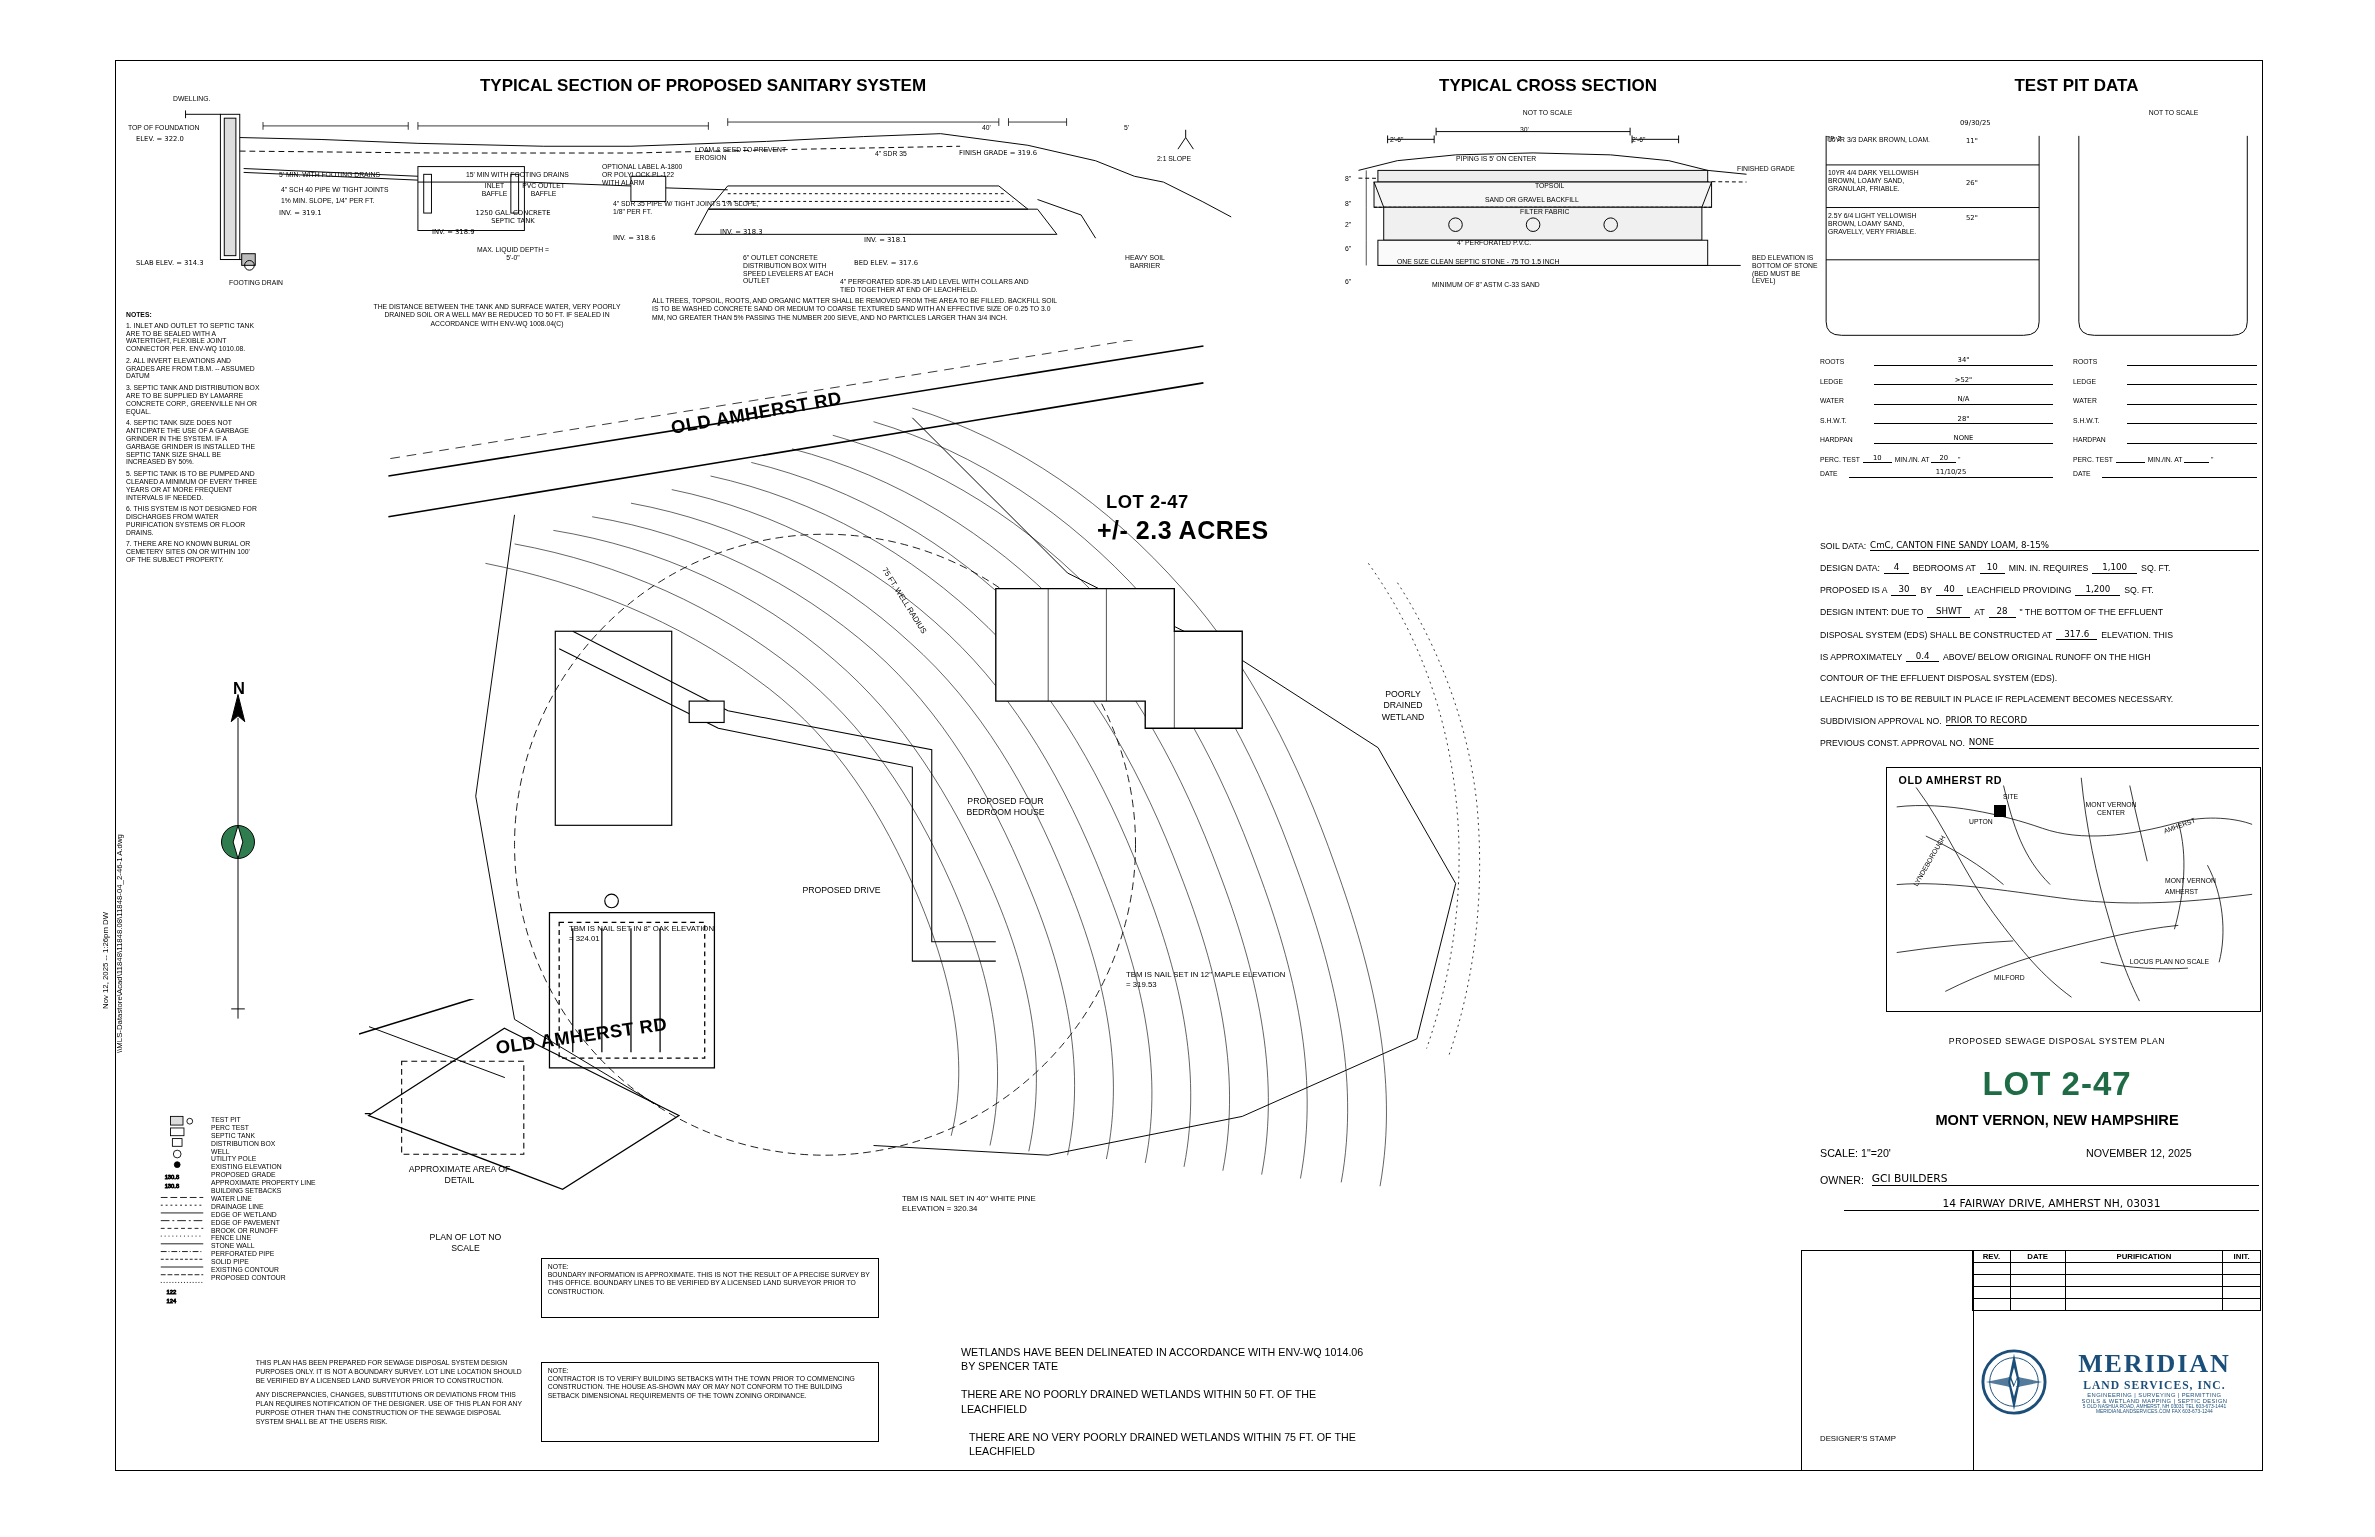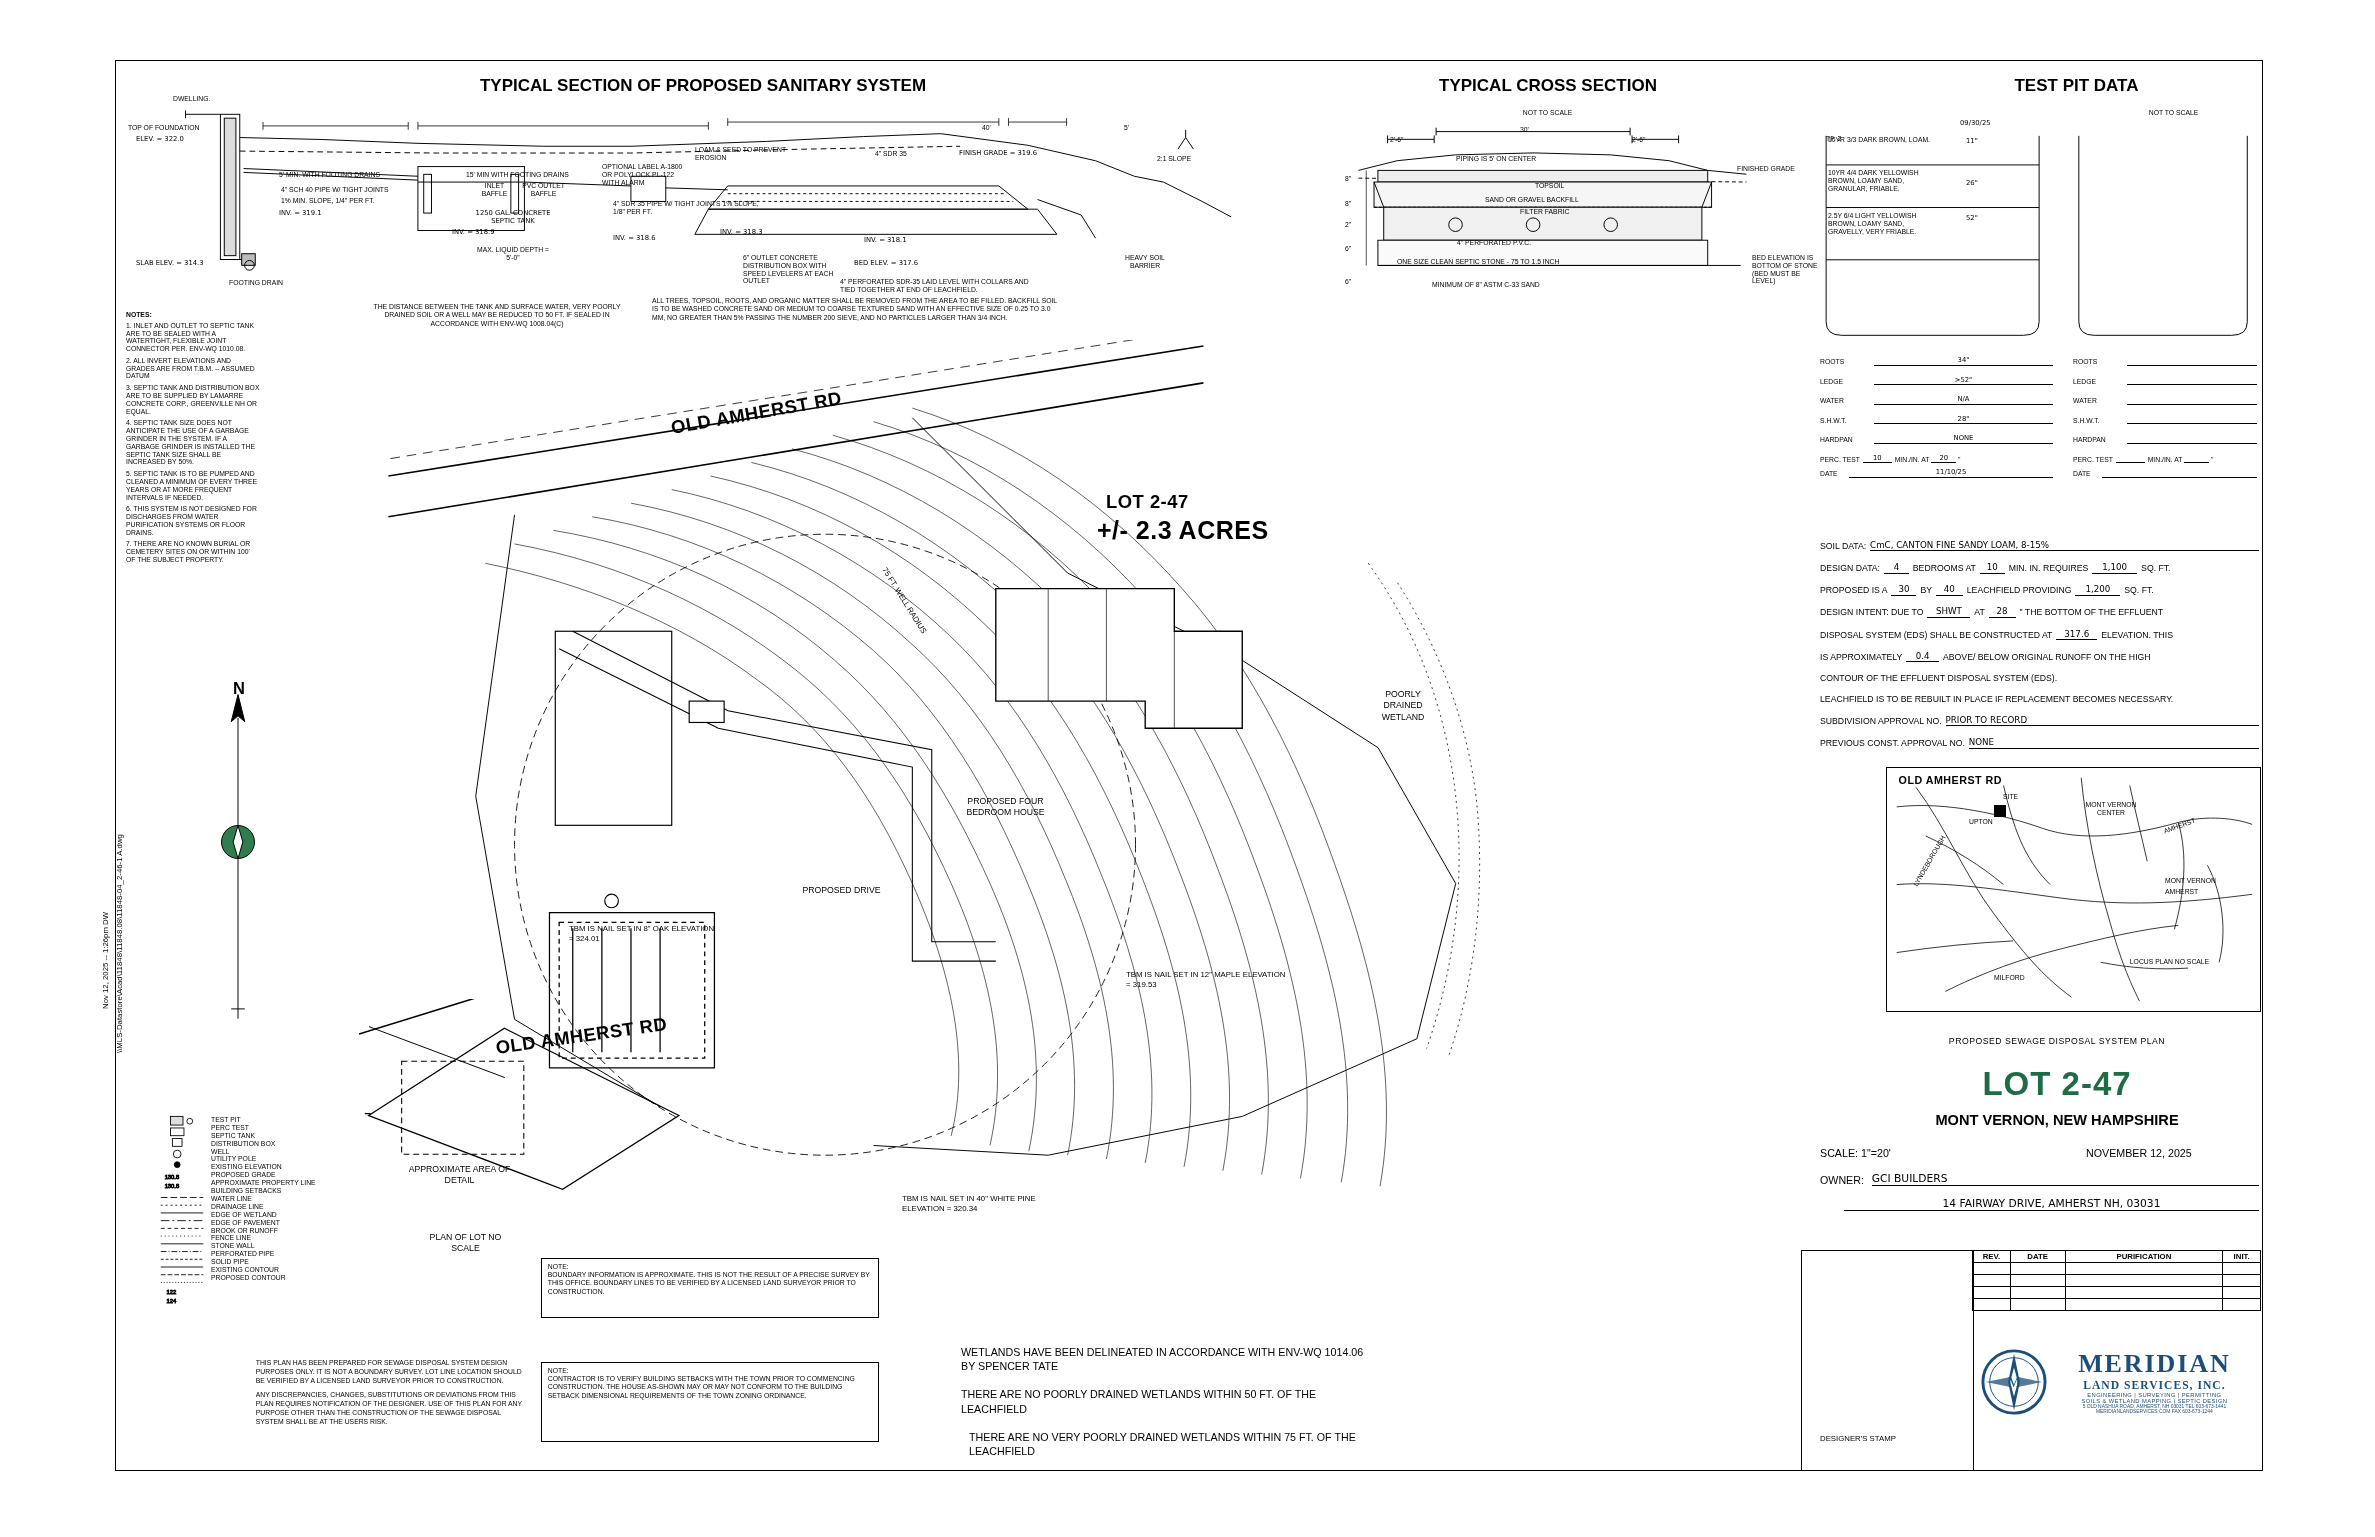--- a/index.html
+++ b/index.html
@@ -120,21 +120,21 @@
   <div class="abs tiny2" style="left:1157px;top:155px;"><span>2:1 SLOPE</span></div>
   <div class="abs tiny2" style="left:281px;top:186px;width:121px;"><span>4" SCH 40 PIPE W/ TIGHT JOINTS</span></div>
   <div class="abs tiny2" style="left:281px;top:197px;width:121px;"><span>1% MIN. SLOPE, 1/4" PER FT.</span></div>
   <div class="abs tiny2 hand" style="left:279px;top:210px;"><span>INV. = 319.1</span></div>
   <div class="abs tiny2 cen" style="left:475px;top:182px;width:39px;"><span>INLET BAFFLE</span></div>
   <div class="abs tiny2 cen" style="left:522px;top:182px;width:43px;"><span>PVC OUTLET BAFFLE</span></div>
   <div class="abs tiny2" style="left:602px;top:163px;width:85px;"><span>OPTIONAL LABEL A-1800 OR POLYLOCK PL-122 WITH ALARM</span></div>
   <div class="abs tiny2" style="left:613px;top:200px;width:146px;"><span>4" SDR 35 PIPE W/ TIGHT JOINTS 1% SLOPE, 1/8" PER FT.</span></div>
   <div class="abs tiny2 cen hand" style="left:474px;top:210px;width:78px;"><span>1250 GAL. CONCRETE SEPTIC TANK</span></div>
   <div class="abs tiny2 cen" style="left:472px;top:246px;width:82px;"><span>MAX. LIQUID DEPTH = 5'-0"</span></div>
-  <div class="abs tiny2 hand" style="left:452px;top:229px;"><span>INV. = 318.9</span></div>
+  <div class="abs tiny2 hand" style="left:432px;top:229px;"><span>INV. = 318.9</span></div>
   <div class="abs tiny2 hand" style="left:613px;top:235px;"><span>INV. = 318.6</span></div>
   <div class="abs tiny2 hand" style="left:720px;top:229px;"><span>INV. = 318.3</span></div>
   <div class="abs tiny2 hand" style="left:864px;top:237px;"><span>INV. = 318.1</span></div>
   <div class="abs tiny2 hand" style="left:136px;top:260px;"><span>SLAB ELEV. = 314.3</span></div>
   <div class="abs tiny2" style="left:229px;top:279px;"><span>FOOTING DRAIN</span></div>
   <div class="abs tiny2" style="left:743px;top:254px;width:93px;"><span>6" OUTLET CONCRETE DISTRIBUTION BOX WITH SPEED LEVELERS AT EACH OUTLET</span></div>
   <div class="abs tiny2 hand" style="left:854px;top:260px;text-align:right;"><span>BED ELEV. = 317.6</span></div>
   <div class="abs tiny2" style="left:840px;top:278px;width:194px;"><span>4" PERFORATED SDR-35 LAID LEVEL WITH COLLARS AND TIED TOGETHER AT END OF LEACHFIELD.</span></div>
   <div class="abs tiny2 cen" style="left:1118px;top:254px;width:54px;"><span>HEAVY SOIL BARRIER</span></div>
 

